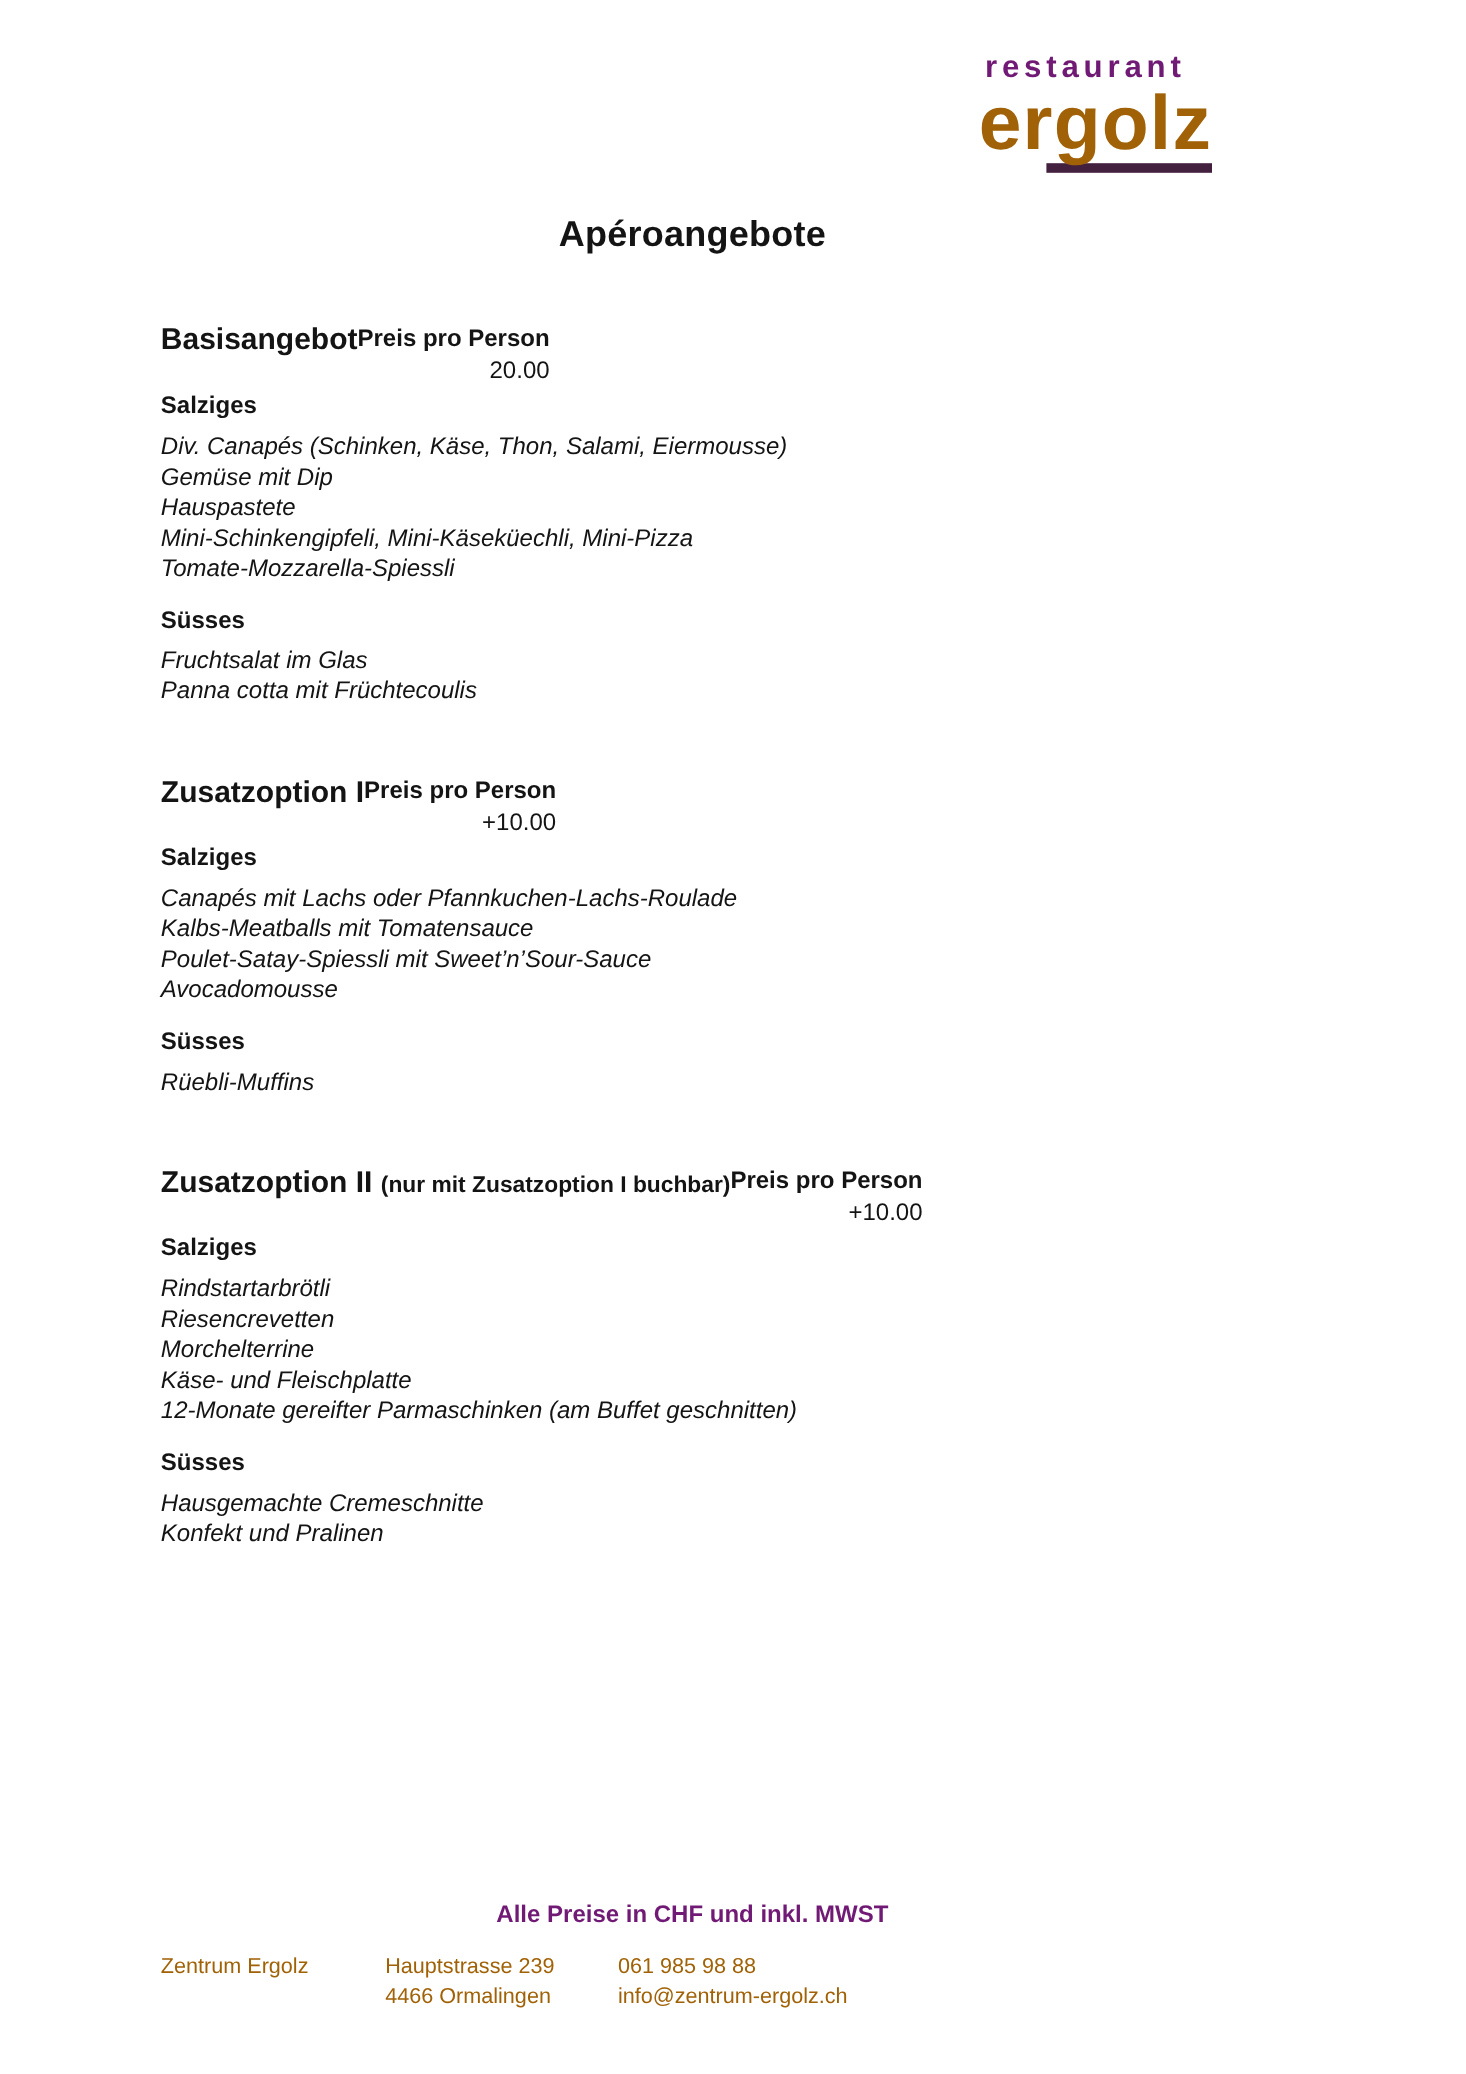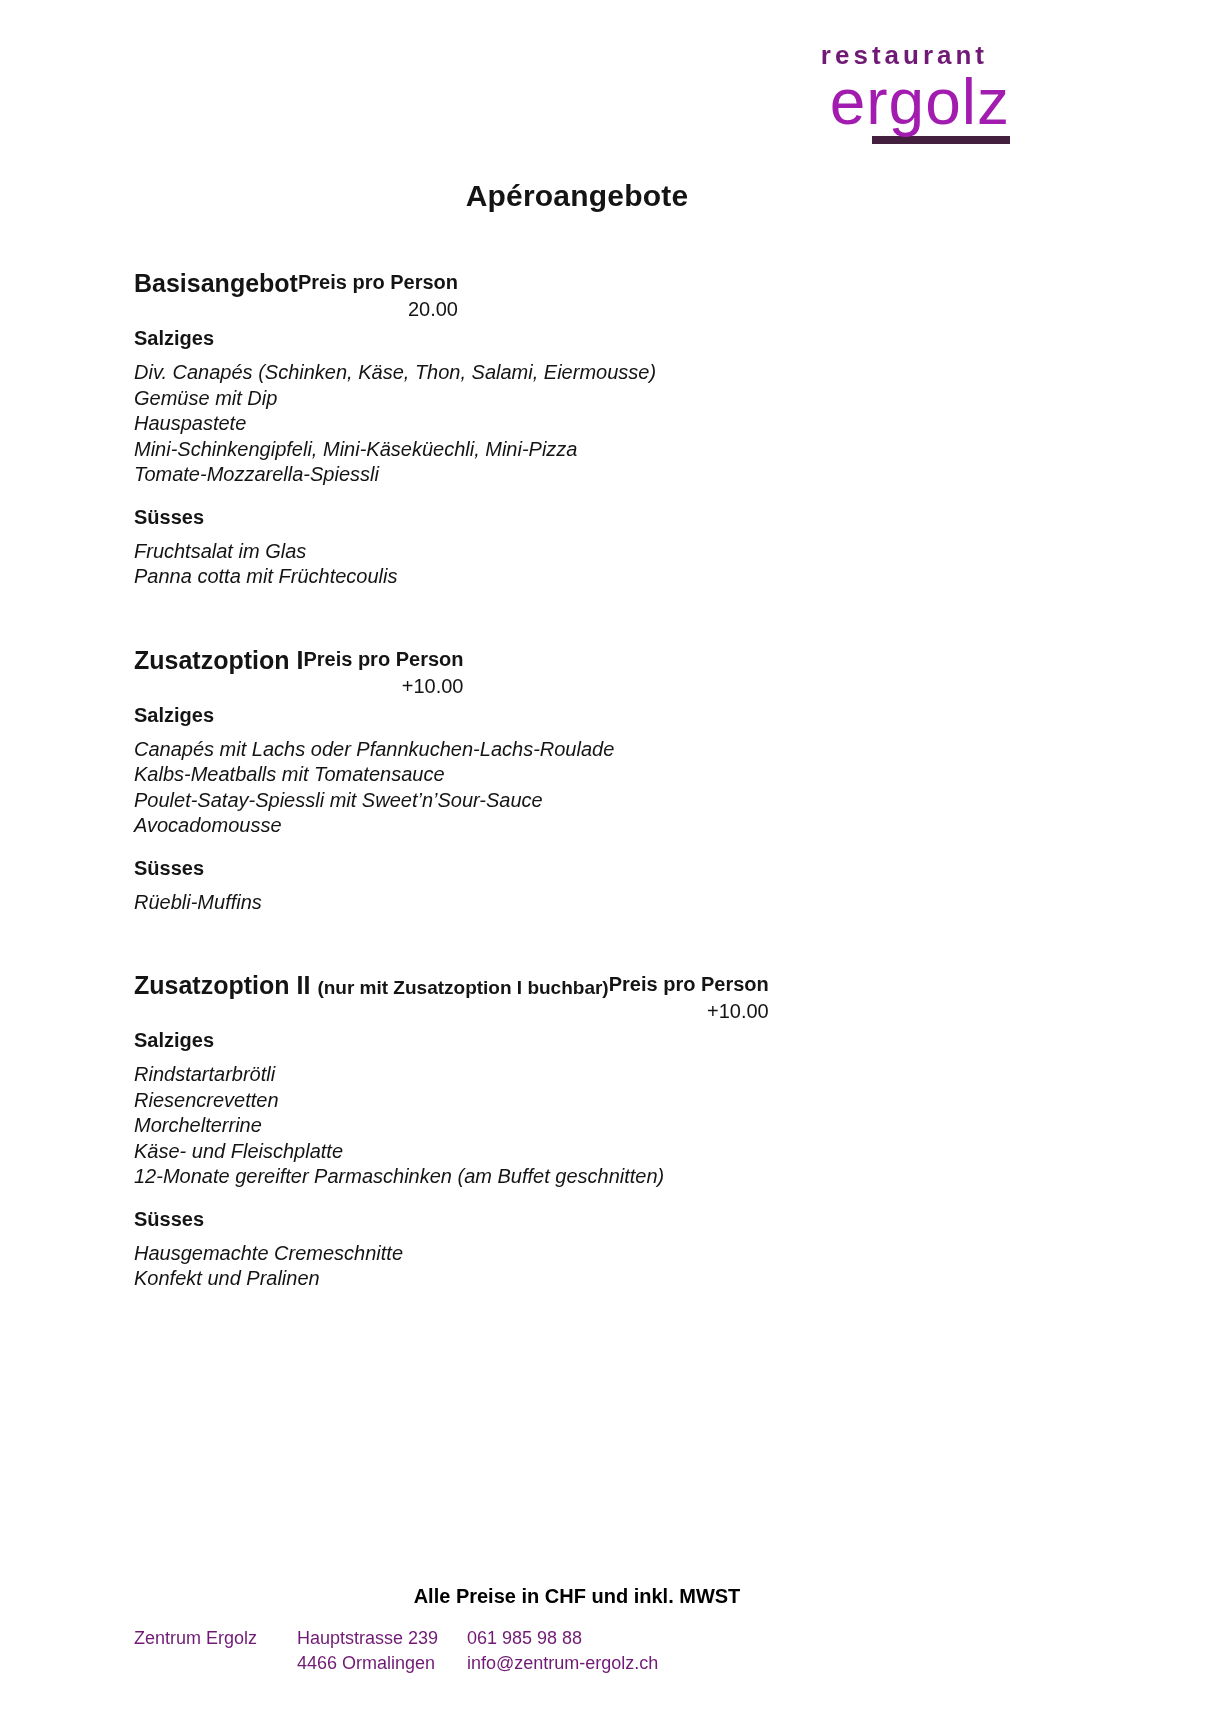--- a/index.html
+++ b/index.html
@@ -22,24 +22,24 @@
   }
   .logo-top {
     font-size: 26px;
     font-weight: 600;
     letter-spacing: 4px;
     padding-right: 22px;
     color: #701a75;
   }
   .logo-name {
     font-size: 64px;
-    font-weight: 400;
+    font-weight: 700;
     line-height: 62px;
     letter-spacing: 1px;
-    color: #a21caf;
+    color: #a16207;
   }
   .logo-underline {
     margin-top: 3px;
     margin-left: auto;
     width: 138px;
     height: 8px;
     background: #44203f;
   }
   
   .content {
@@ -103,28 +103,29 @@
     position: absolute;
     left: 134px;
     top: 1583px;
     width: 886px;
   }
   .footer-note {
     text-align: center;
     font-size: 20px;
     line-height: 26px;
     font-weight: 700;
-    color: #000000;
+    color: #701a75;
   }
   .footer-columns {
     display: flex;
     margin-top: 17px;
-    color: #701a75;
+    color: #a16207;
     font-size: 18px;
     line-height: 25px;
+    gap: 24px;
   }
   .footer-col-company { width: 163px; }
   .footer-col-address { width: 170px; }
   .footer-col-contact { flex: 1; }
 </style>
 </head>
 <body>
 
 <div class="page">
 

